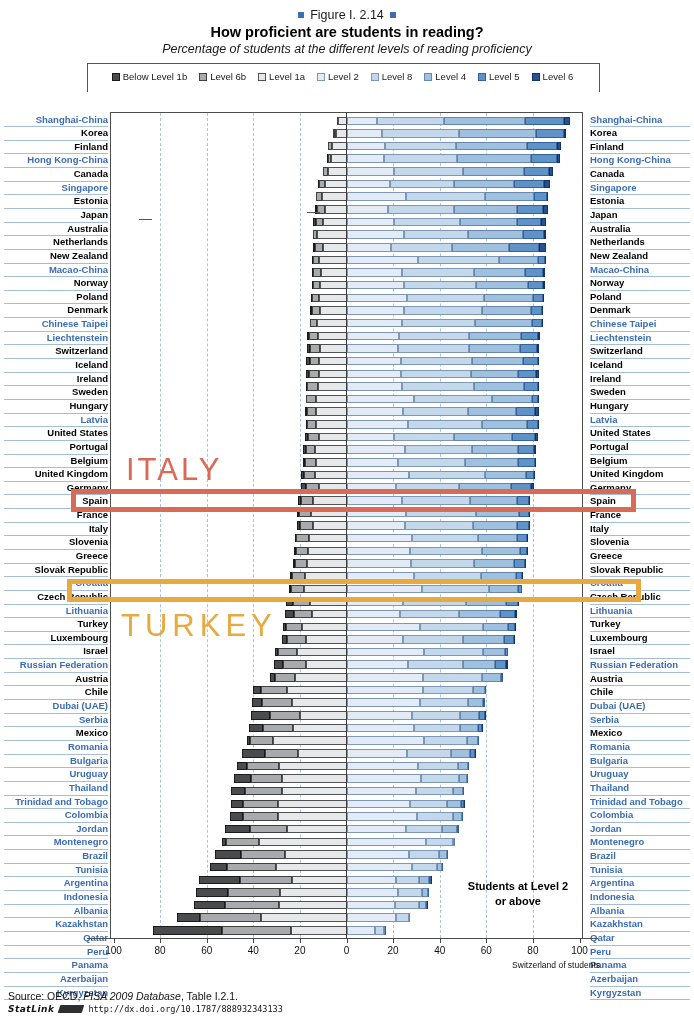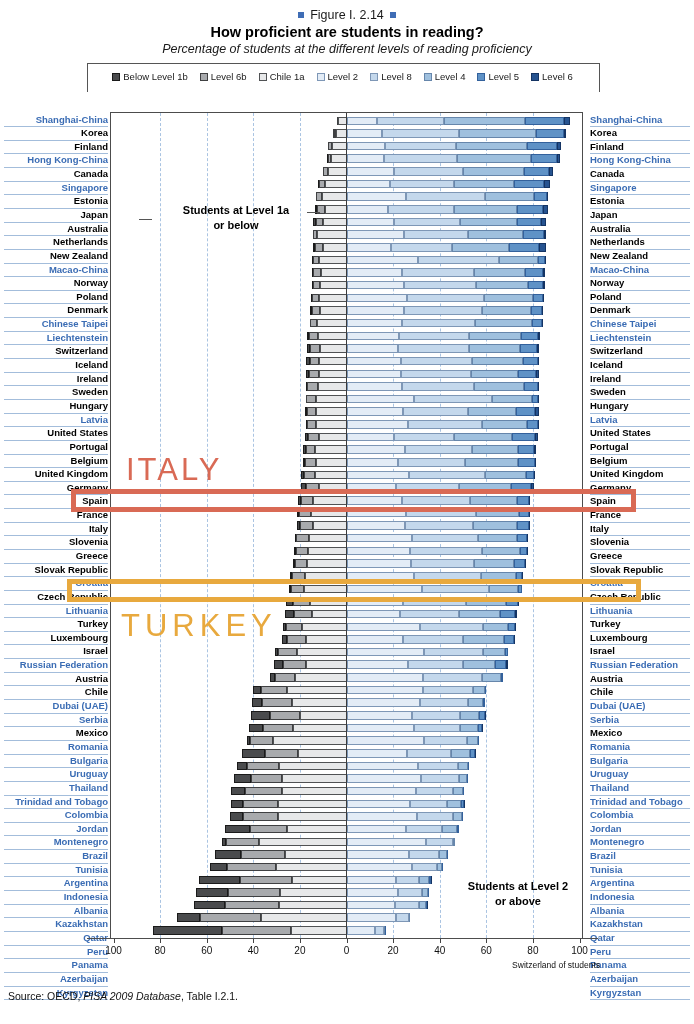--- a/index.html
+++ b/index.html
@@ -72,21 +72,21 @@
       <div class="legend-item">
         <span class="sw" style="background: rgb(74, 75, 77); border: 1px solid rgb(26, 26, 26);"></span>
         <span>Below Level 1b</span>
       </div>
       <div class="legend-item">
         <span class="sw" style="background: rgb(168, 170, 173); border: 1px solid rgb(63, 64, 66);"></span>
         <span>Level 6b</span>
       </div>
       <div class="legend-item">
         <span class="sw" style="background: rgb(231, 232, 233); border: 1px solid rgb(80, 82, 84);"></span>
-        <span>Chile 1a</span>
+        <span>Level 1a</span>
       </div>
       <div class="legend-item">
         <span class="sw" style="background: rgb(227, 236, 246); border: 1px solid rgb(126, 151, 182);"></span>
         <span>Level 2</span>
       </div>
       <div class="legend-item">
         <span class="sw" style="background: rgb(196, 216, 236); border: 1px solid rgb(126, 151, 182);"></span>
         <span>Level 8</span>
       </div>
       <div class="legend-item">
@@ -1160,31 +1160,32 @@
       <div class="abs ticklabel" style="left: 422.7px;">40</div>
       <div class="abs tick" style="left: 486.3px;"></div>
       <div class="abs ticklabel" style="left: 469.3px;">60</div>
       <div class="abs tick" style="left: 532.9px;"></div>
       <div class="abs ticklabel" style="left: 515.9px;">80</div>
       <div class="abs tick" style="left: 579.5px;"></div>
       <div class="abs ticklabel" style="left: 562.5px;">100</div>
     </div>
   <div class="abs xlabel">Switzerland of students</div>
 
-  <div class="abs annot annot-left">
-    <span>Students at Level 1a</span><br>
-    <span>or below</span>
-  </div>
   <div class="abs annot annot-right">
     <span>Students at Level 2</span><br>
     <span>or above</span>
   </div>
   <div class="abs dash" style="left:139px;top:219px;width:13px;"></div>
   <div class="abs dash" style="left:307px;top:212px;width:13px;"></div>
 
   <div class="abs hl-text" style="left:126px;top:452px;color:#d96a55;">ITALY</div>
   <div class="abs hl-box" style="left:71px;top:489px;width:565px;height:23px;border:5px solid #d96a55;"></div>
   <div class="abs hl-text" style="left:121px;top:608px;color:#e8a93e;letter-spacing:5px;">TURKEY</div>
   <div class="abs hl-box" style="left:67px;top:579px;width:574px;height:23px;border:5px solid #e8a93e;"></div>
 
   <div class="abs foot-source"><span>Source: OECD, </span><span style="font-style:italic;">PISA 2009 Database</span><span>, Table I.2.1.</span></div>
+  <div class="abs foot-statlink">
+    <span class="statlink-word">StatLink</span>
+    <span class="statlink-glyph"></span>
+    <span class="statlink-url">http://dx.doi.org/10.1787/888932343133</span>
+  </div>
 
 </div>
 
 </body></html>

